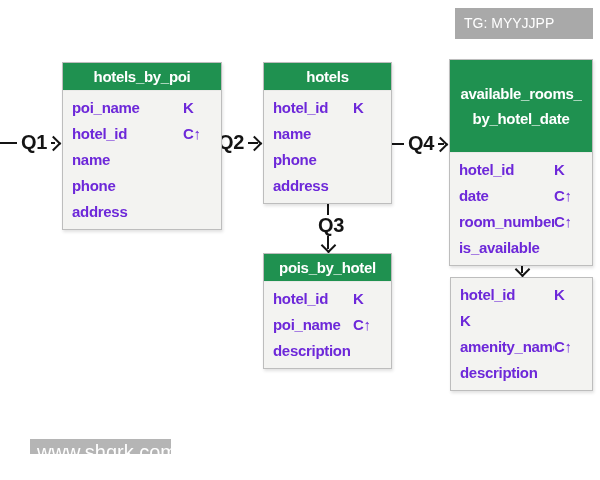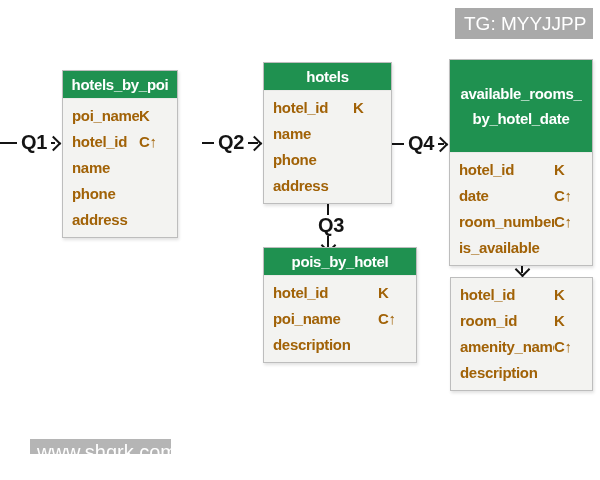--- a/index.html
+++ b/index.html
@@ -7,37 +7,37 @@
   .canvas{position:relative;width:600px;height:480px;background:#ffffff;overflow:hidden;}
 
   
   .dtable{position:absolute;border:1px solid #bdbdbd;background:#f3f3f1;
           box-shadow:1px 2px 3px rgba(0,0,0,0.12);box-sizing:border-box;}
   .thead{background:#1f9150;color:#ffffff;text-align:center;font-weight:bold;
          font-size:15px;letter-spacing:-0.3px;line-height:27px;border-bottom:1px solid #e9e9e7;}
   .thead.two-line{line-height:25px;padding:21px 0;}
   .tbody{padding:4px 0 4px 0;}
   .frow{display:flex;height:26px;line-height:26px;padding-left:9px;padding-right:4px;
-        font-size:15px;font-weight:bold;letter-spacing:-0.3px;color:#a16207;}
+        font-size:15px;font-weight:bold;letter-spacing:-0.3px;color:#6d28d9;}
   .fname{flex:1;white-space:nowrap;overflow:hidden;}
   .fkey{width:34px;white-space:nowrap;}
 
   
   .hline{position:absolute;height:2px;background:#141414;}
   .vline{position:absolute;width:2px;background:#141414;}
   .chev-r{position:absolute;width:9px;height:9px;border-top:2px solid #141414;
           border-right:2px solid #141414;transform:rotate(45deg);}
   .chev-d{position:absolute;width:9px;height:9px;border-right:2px solid #141414;
           border-bottom:2px solid #141414;transform:rotate(45deg);}
   .qlabel{position:absolute;background:#ffffff;color:#141414;font-size:20px;
           font-weight:bold;letter-spacing:-0.3px;padding:0 4px;line-height:21px;}
 
   
   .tg-badge{position:absolute;left:455px;top:8px;width:138px;height:31px;background:#a9a9a9;
-            color:#ffffff;font-size:19px;line-height:31px;padding-left:9px;box-sizing:border-box;
+            color:#ffffff;font-size:14px;line-height:31px;padding-left:9px;box-sizing:border-box;
             font-weight:normal;}
   .site-mark{position:absolute;left:30px;top:439px;width:141px;height:15px;background:#b5b5b5;
              color:#ffffff;font-size:20px;line-height:27px;padding-left:7px;box-sizing:border-box;}
 </style>
 </head>
 <body>
 
 <div class="canvas">
 
   <div class="hline" style="left:0;top:142px;width:55px;"></div>
@@ -53,21 +53,21 @@
   <span class="qlabel" style="left:404px;top:133px;">Q4</span>
 
   <div class="vline" style="left:327px;top:197px;height:52px;"></div>
   <span class="chev-d" style="left:323px;top:240px;"></span>
   <span class="qlabel" style="left:314px;top:215px;">Q3</span>
 
   <div class="vline" style="left:521px;top:221px;height:52px;"></div>
   <span class="chev-d" style="left:517px;top:264px;"></span>
   <span class="qlabel" style="left:508px;top:238px;">Q5</span>
 
-  <div class="dtable" style="left:62px;top:62px;width:116px;margin-top:8px;">
+  <div class="dtable" style="left:62px;top:62px;width:160px;">
     <div class="thead">hotels_by_poi</div>
     <div class="tbody">
       <div class="frow">
         <span class="fname">poi_name</span>
         <span class="fkey">K</span>
       </div>
       <div class="frow">
         <span class="fname">hotel_id</span>
         <span class="fkey">C↑</span>
       </div>
@@ -126,21 +126,21 @@
         <span class="fname">room_number</span>
         <span class="fkey">C↑</span>
       </div>
       <div class="frow">
         <span class="fname">is_available</span>
         <span class="fkey"></span>
       </div>
     </div>
   </div>
 
-  <div class="dtable" style="left:263px;top:247px;width:154px;">
+  <div class="dtable" style="left:263px;top:253px;width:129px;">
     <div class="thead">pois_by_hotel</div>
     <div class="tbody">
       <div class="frow">
         <span class="fname">hotel_id</span>
         <span class="fkey">K</span>
       </div>
       <div class="frow">
         <span class="fname">poi_name</span>
         <span class="fkey">C↑</span>
       </div>
@@ -151,21 +151,20 @@
     </div>
   </div>
 
   <div class="dtable" style="left:450px;top:277px;width:143px;">
     <div class="tbody">
       <div class="frow">
         <span class="fname">hotel_id</span>
         <span class="fkey">K</span>
       </div>
       <div class="frow">
-        <span class="fname">room_id</span>
         <span class="fkey">K</span>
       </div>
       <div class="frow">
         <span class="fname">amenity_name</span>
         <span class="fkey">C↑</span>
       </div>
       <div class="frow">
         <span class="fname">description</span>
         <span class="fkey"></span>
       </div>

